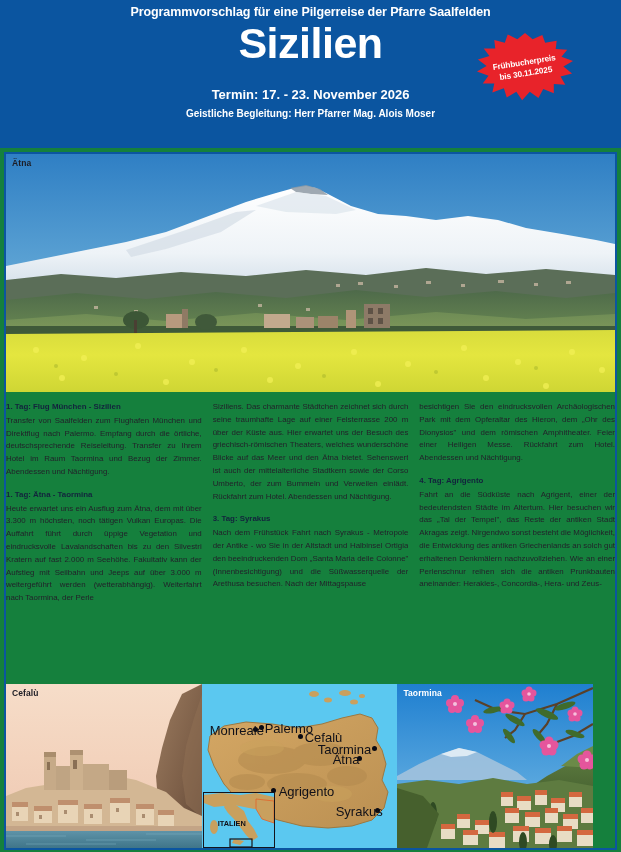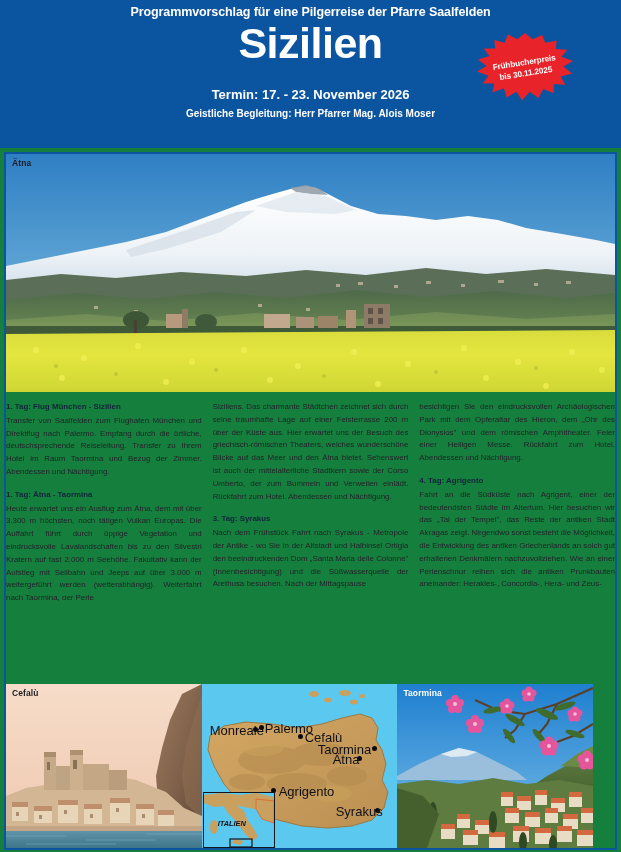--- a/index.html
+++ b/index.html
@@ -221,21 +221,20 @@
     overflow: hidden;
     background: #5bc8f0;
   }
   .inset-label {
     position: absolute;
     left: 14px;
     top: 26px;
     font-size: 7.4px;
     font-weight: bold;
     color: #101018;
-    font-style: italic;
   }
 </style>
 </head>
 <body>
 
 <div class="page">
 
   <div class="header">
     <div class="header-kicker">Programmvorschlag für eine Pilgerreise der Pfarre Saalfelden</div>
     <div class="header-title">Sizilien</div>

